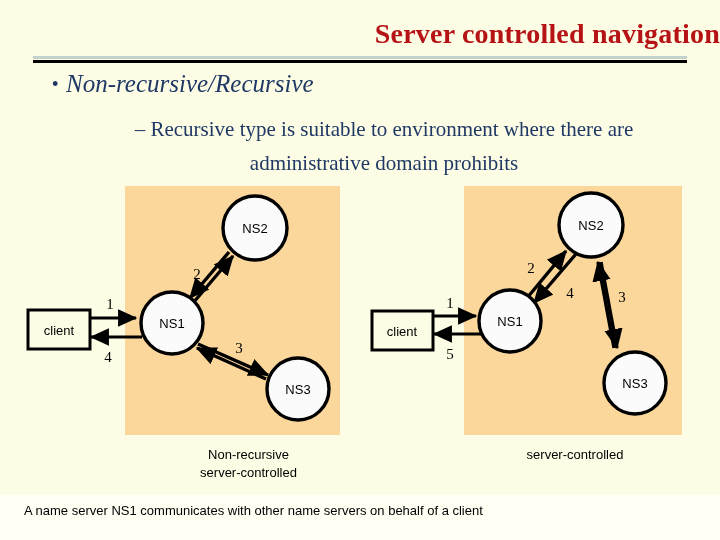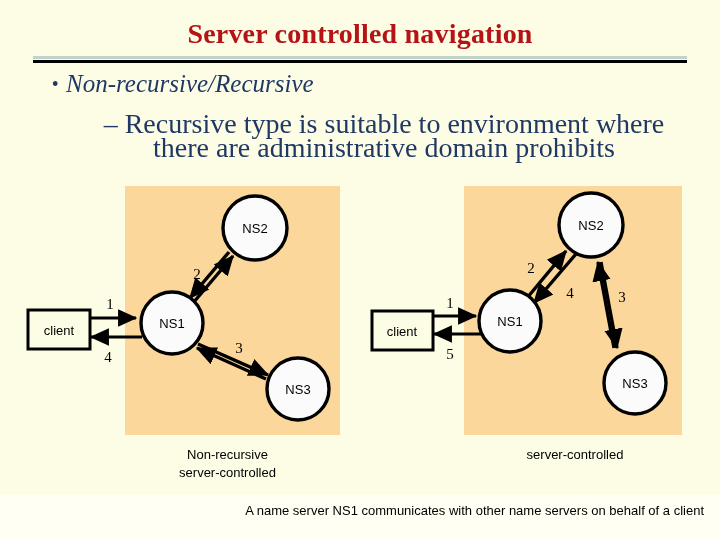--- a/index.html
+++ b/index.html
@@ -8,21 +8,21 @@
     width:720px;height:540px;
     background:#fdfde6;
     font-family:"Liberation Serif", serif;
     overflow:hidden;
     position:relative;
   }
   #slide{position:absolute;left:0;top:0;width:720px;height:540px;}
 
   .title{
     position:absolute;left:0;top:18px;width:720px;
-    text-align:center;
+    text-align:right;
     color:#b51316;
     font-family:"Liberation Serif", serif;
     font-weight:bold;
     font-size:28px;
     letter-spacing:0.2px;
   }
   .rule-gray{
     position:absolute;left:33px;top:56px;width:654px;height:3px;
     background:#c2d3cb;
   }
@@ -37,22 +37,22 @@
     font-size:25px;
     font-family:"Liberation Serif", serif;
     font-style:italic;
   }
   .bullet1 .dot{
     display:inline-block;width:22px;text-align:center;font-size:20px;vertical-align:1px;
   }
   .bullet2{
     position:absolute;left:84px;top:112px;width:600px;
     color:#1f3864;
-    font-size:28px;
-    line-height:24px;
+    font-size:21px;
+    line-height:34px;
     font-family:"Liberation Serif", serif;
     text-align:center;
   }
   .bullet2 .dash{display:inline;}
 
   .panel{
     position:absolute;
     background:#fbd79b;
   }
   #panel-left{left:125px;top:186px;width:215px;height:249px;}
@@ -76,33 +76,33 @@
   }
 
   .caption{
     position:absolute;
     font-family:"Liberation Sans", sans-serif;
     font-size:13px;
     color:#000;
     text-align:center;
     line-height:18px;
   }
-  #cap-left{left:120px;top:446px;width:215px;}
+  #cap-left{left:141px;top:446px;width:215px;}
   #cap-right{left:466px;top:446px;width:218px;}
 
   #footer-band{
     position:absolute;left:0;top:495px;width:720px;height:45px;
     background:#fffff4;
   }
   #footer-text{
     position:absolute;left:24px;top:503px;width:680px;
     font-family:"Liberation Sans", sans-serif;
     font-size:13px;
     color:#000;
-    text-align:right;
+    text-align:left;
   }
 </style>
 </head>
 <body>
 
 <div id="slide">
 
   <div class="title">Server controlled navigation</div>
   <div class="rule-gray"></div>
   <div class="rule-black"></div>

